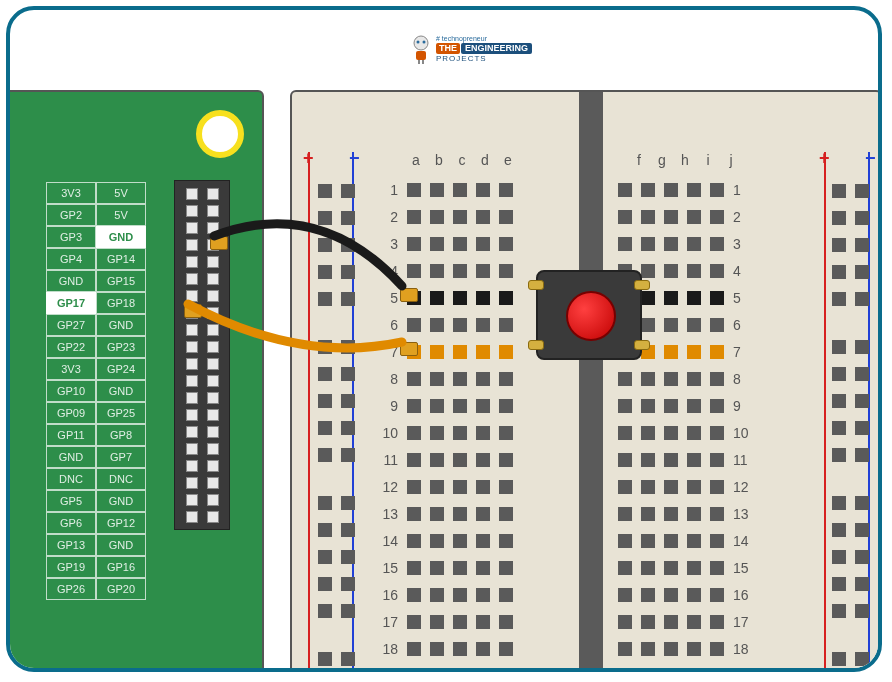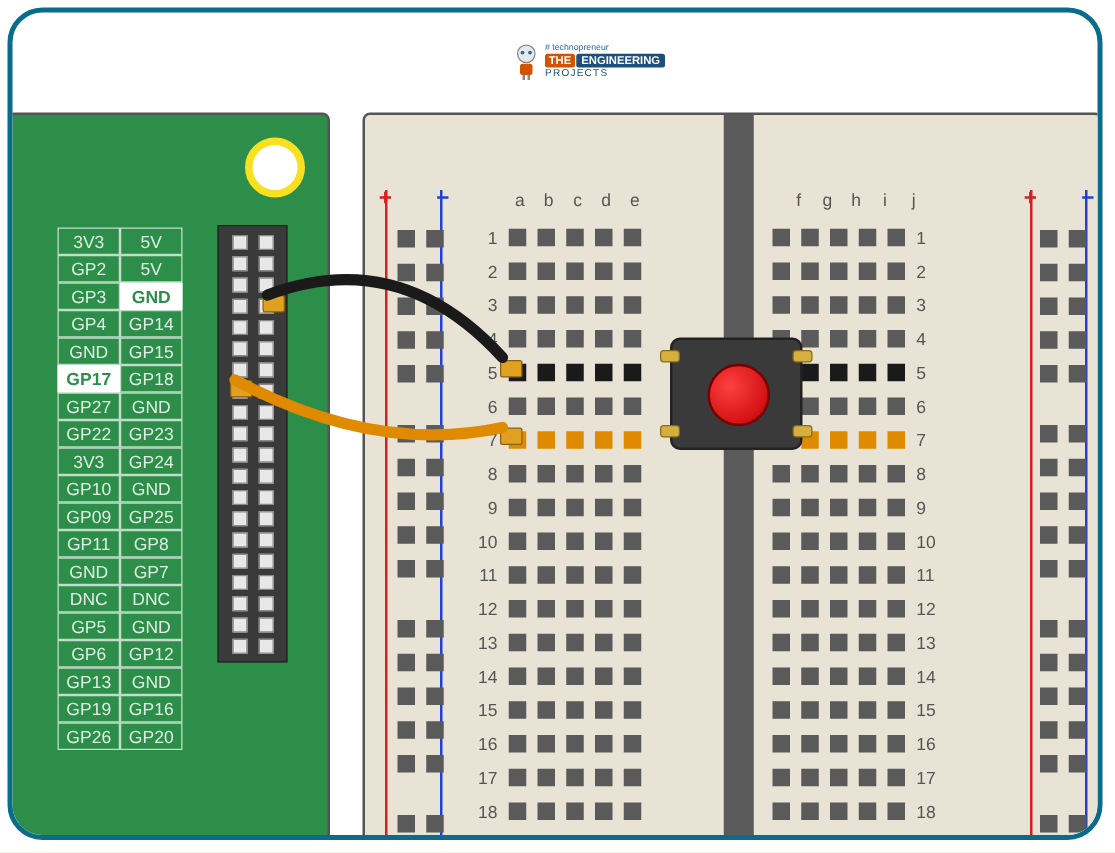--- a/index.html
+++ b/index.html
@@ -107,21 +107,21 @@
     display: flex;
     flex-direction: column;
     gap: 0px;
   }
   .label-row { display: flex; gap: 0px; }
   .pinlabel {
     width: 50px;
     height: 22px;
     border: 1px solid rgba(255,255,255,0.7);
     color: rgba(255,255,255,0.85);
-    font-size: 14px;
+    font-size: 11px;
     display: flex;
     align-items: center;
     justify-content: center;
     box-sizing: border-box;
   }
   .pinlabel.white {
     background: white;
     color: #2d8e4a;
     font-weight: bold;
   }

